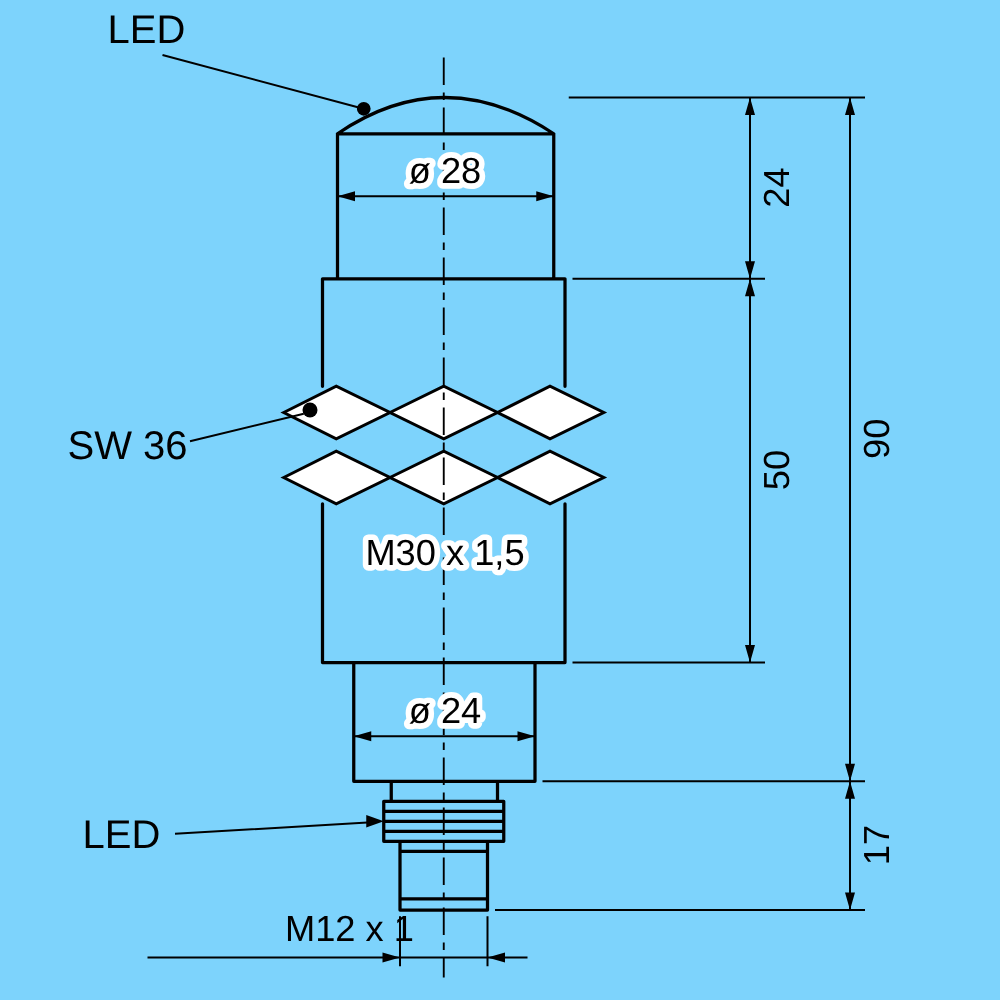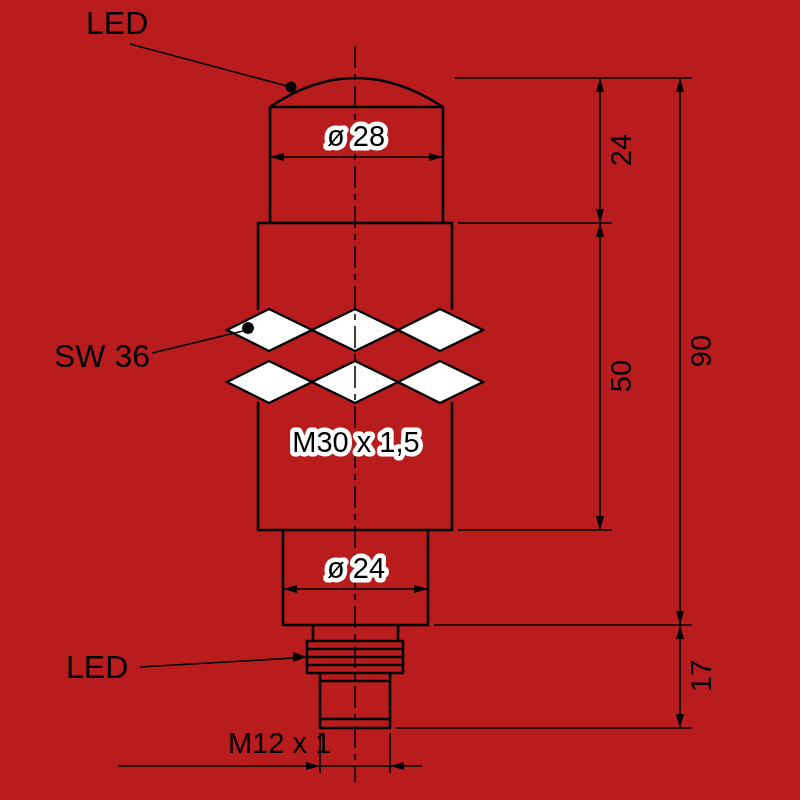--- a/index.html
+++ b/index.html
@@ -7,21 +7,21 @@
     padding: 0;
     width: 800px;
     height: 800px;
     background: #ffffff;
     font-family: "Liberation Sans", sans-serif;
   }
   .stage {
     position: relative;
     width: 800px;
     height: 800px;
-    background: #b91c1c;
+    background: #7dd3fc;
     overflow: hidden;
   }
   svg { display: block; }
   .outline   { stroke: #000; stroke-width: 2.6; fill: none; stroke-linecap: round; }
   .nut       { stroke: #000; stroke-width: 2.4; fill: #ffffff; stroke-linejoin: miter; }
   .thin      { stroke: #000; stroke-width: 1.6; fill: none; }
   .centerln  { stroke: #000; stroke-width: 1.5; fill: none; stroke-dasharray: 22 6 6 6; }
   .arrowfill { fill: #000; stroke: none; }
   .dot       { fill: #000; stroke: none; }
   text { fill: #000; }

